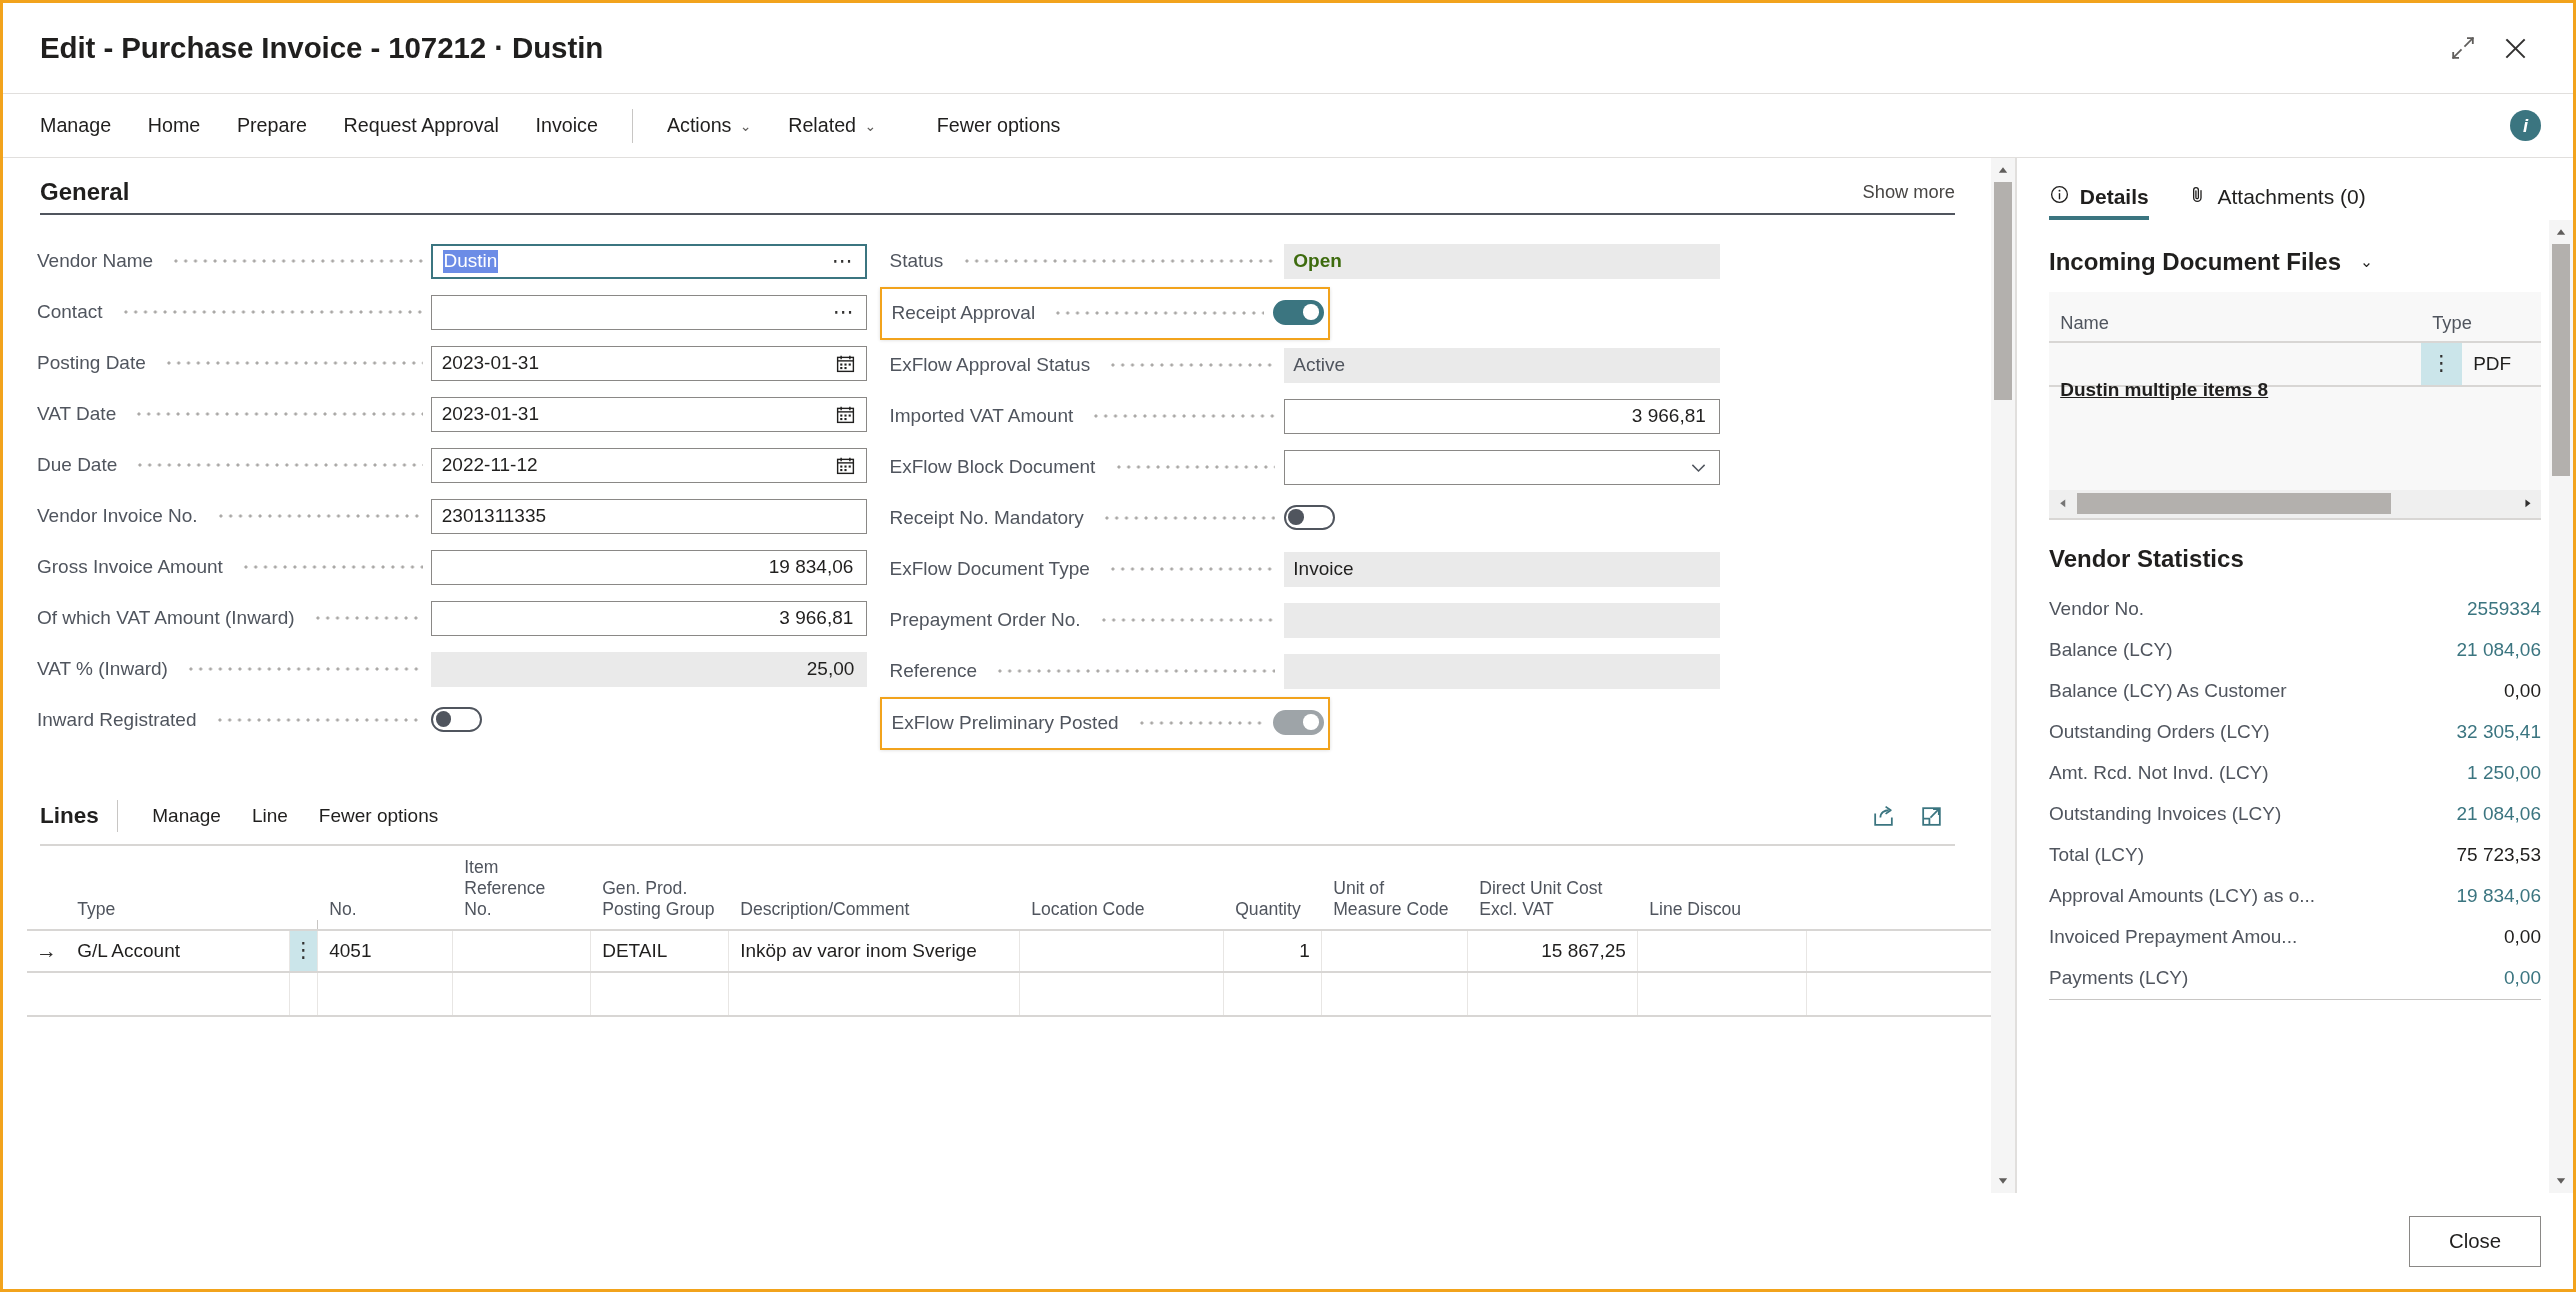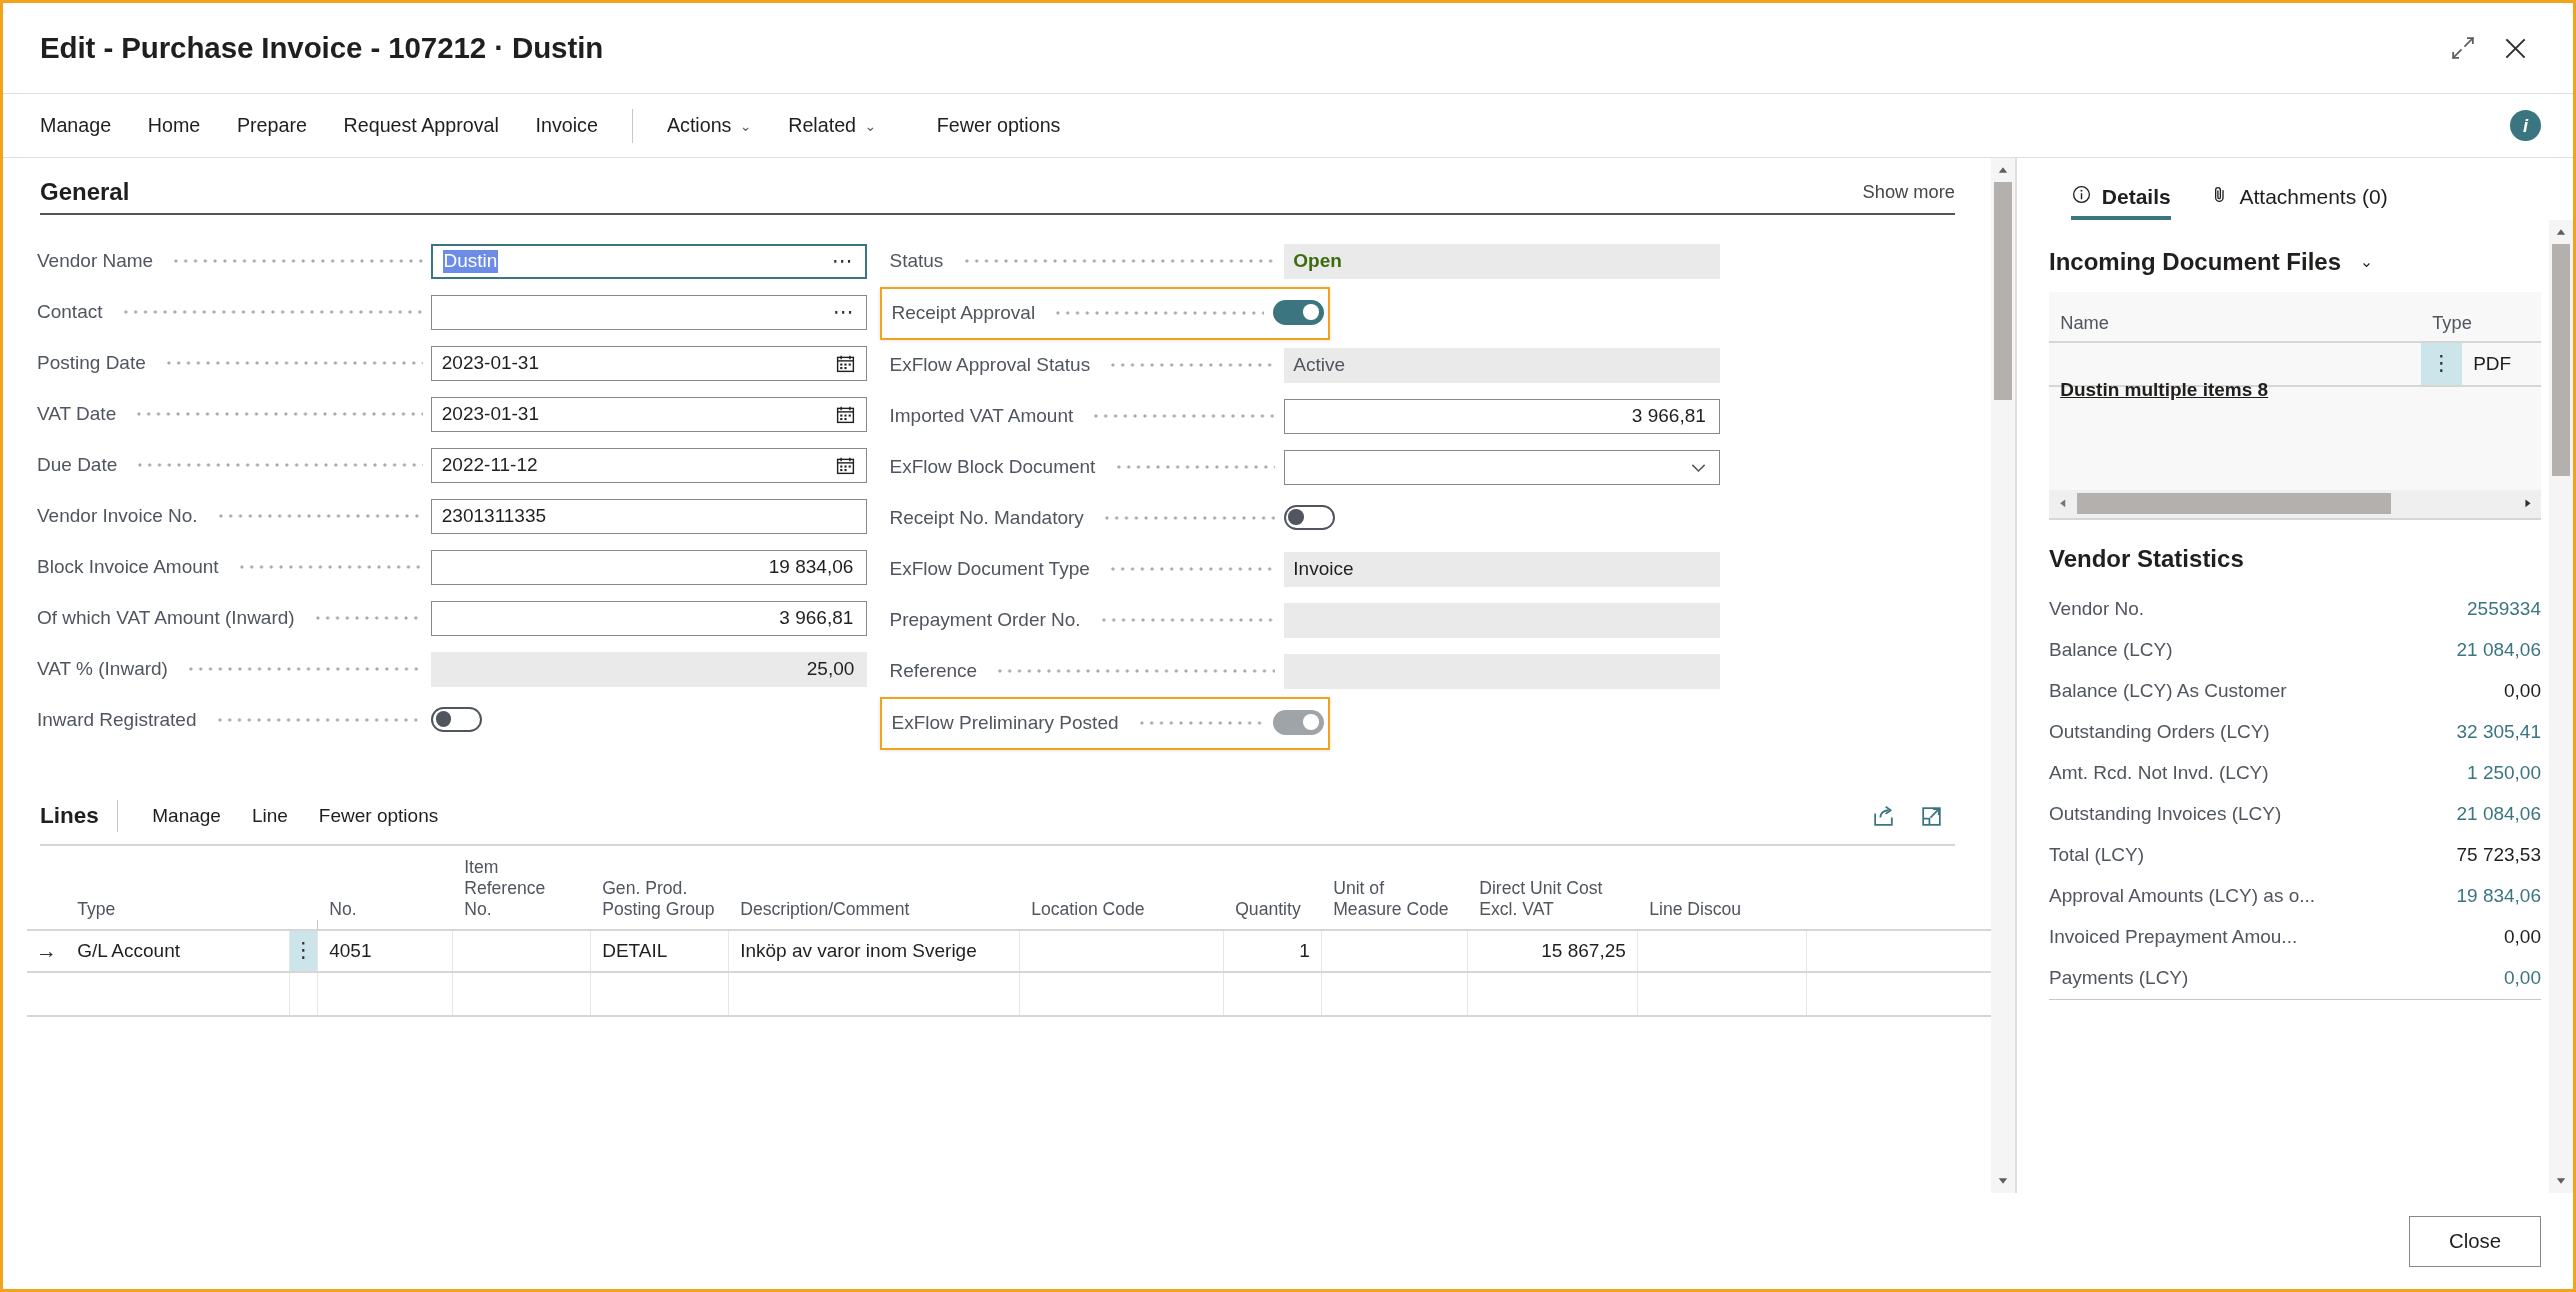--- a/index.html
+++ b/index.html
@@ -259,21 +259,21 @@
 
   
   .factbox {
     flex: 1; min-width: 0;
     border-left: 2.1px solid #e1dfdd;
     display: flex; flex-direction: column;
     background: #fff; position: relative;
   }
   .fb-tabs {
     display: flex; align-items: flex-end;
-    height: 62px; padding: 12.7px 0 0 32px; gap: 38px; margin-left: 22px;
+    height: 62px; padding: 12.7px 0 0 32px; gap: 38px;
   }
   .fb-tab {
     display: flex; align-items: center; gap: 9.8px;
     font-size: 21px; color: #201f1e; cursor: pointer;
     padding-bottom: 9.8px; position: relative;
   }
   .fb-tab.active { font-weight: 700; }
   .fb-tab.active::after {
     content: ""; position: absolute; left: 0; right: 0; bottom: 0;
     height: 4.2px; background: #3b7580;
@@ -548,21 +548,21 @@
               <div class="flabel">Vendor Invoice No.</div>
               <div class="fdots"></div>
               <div class="fctl">
                 <div class="inp">
                   <span>2301311335</span>
                 </div>
               </div>
             </div>
 
             <div class="frow">
-              <div class="flabel">Block Invoice Amount</div>
+              <div class="flabel">Gross Invoice Amount</div>
               <div class="fdots"></div>
               <div class="fctl">
                 <div class="inp num">
                   <span>19 834,06</span>
                 </div>
               </div>
             </div>
 
             <div class="frow">
               <div class="flabel">Of which VAT Amount (Inward)</div>

